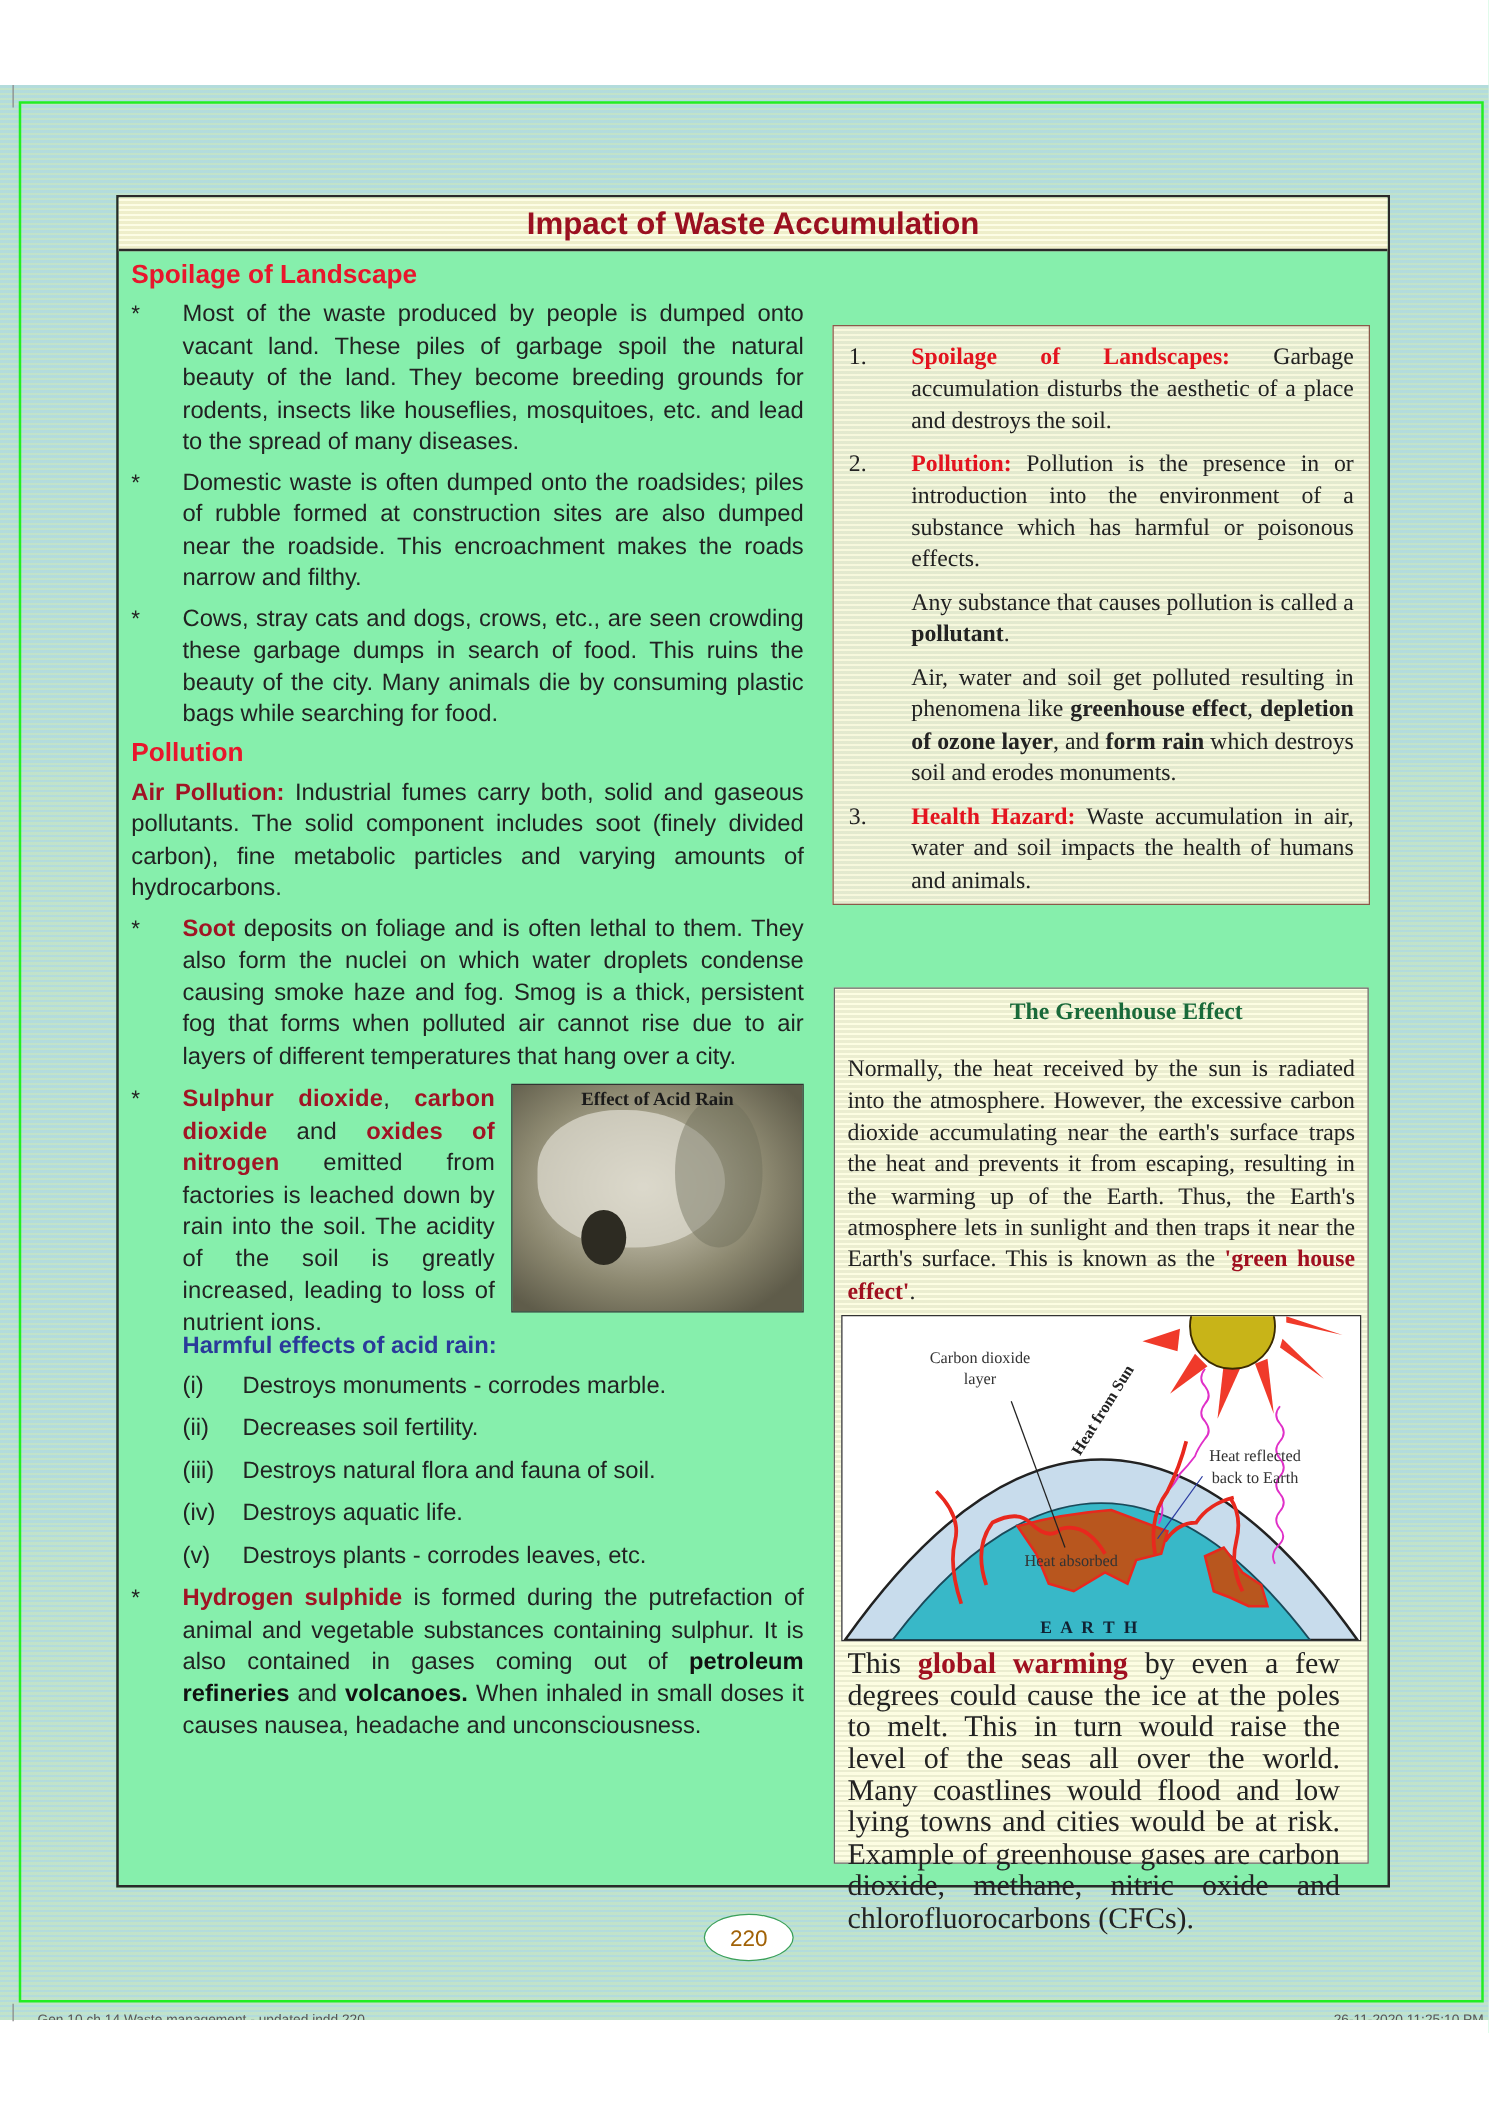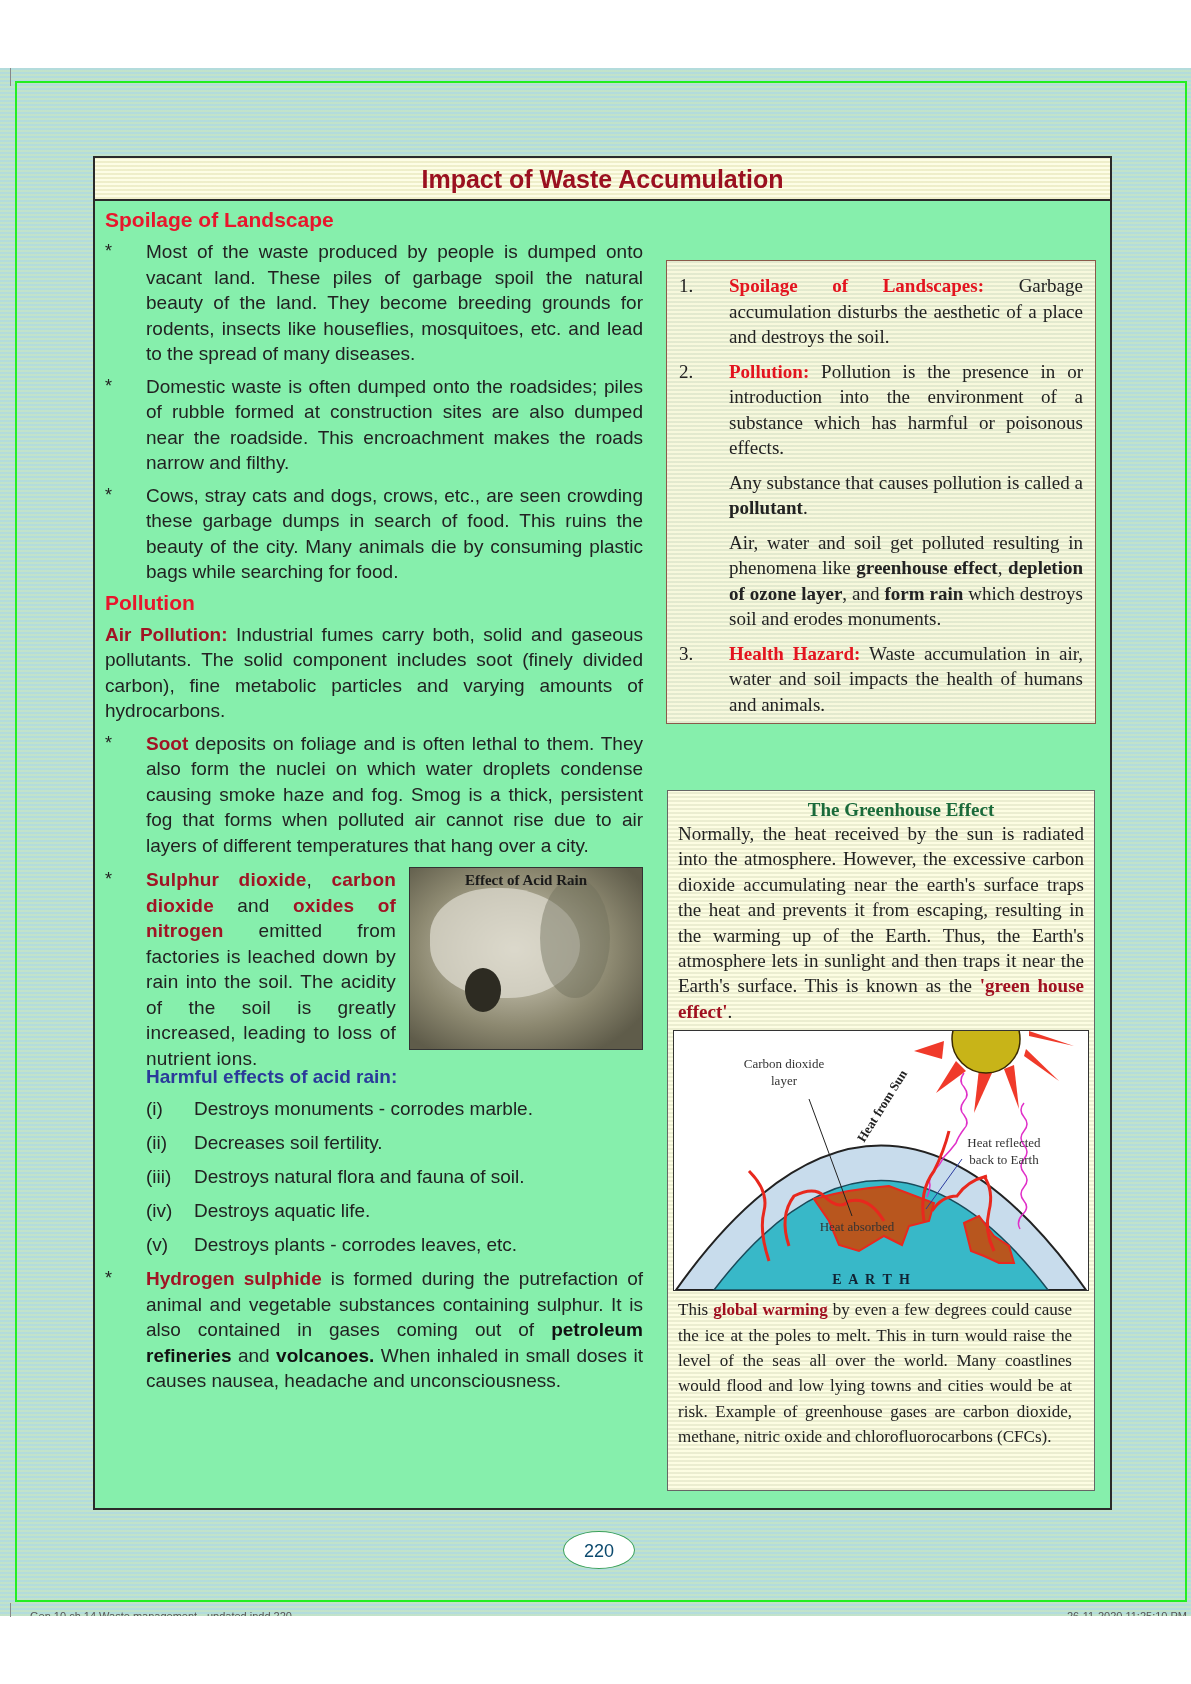--- a/index.html
+++ b/index.html
@@ -73,33 +73,33 @@
   .item-sub { padding-left:50px; text-align:justify; margin:0 0 9px 0; }
   .kw-red { color:#e3141f; font-weight:bold; }
 
   .box2 {
     position:absolute; left:572px; top:632px; width:428px; height:701px;
     border:1px solid #666; box-sizing:border-box;
     background-color:#fafbdc;
     background-image: repeating-linear-gradient(0deg, rgba(225,228,200,0.6) 0 2px, rgba(255,255,232,0.5) 2px 4px);
     font-family:"Liberation Serif", serif; color:#222;
   }
-  .gh-title { text-align:center; color:#1a6a3a; font-weight:bold; font-size:19px; margin:8px 0 0 0;padding-left:40px; }
+  .gh-title { text-align:center; color:#1a6a3a; font-weight:bold; font-size:19px; margin:8px 0 22px 0;padding-left:40px; }
   .gh-text { padding:0 10px; font-size:19px; line-height:25.4px; text-align:justify; margin:0; }
   .gh-red { color:#a01020; font-weight:bold; }
   .diagram {
     margin:6px 5px 0 5px; width:416px; height:261px; border:1px solid #333; box-sizing:border-box; background:#fff; position:relative;
   }
   .diagram svg { display:block; }
-  .gh-text2 { padding:0 10px; font-size:17px; line-height:25.4px; text-align:justify; margin:6px 12px 0 0; }
+  .gh-text2 { padding:0 10px; font-size:24px; line-height:25.4px; text-align:justify; margin:6px 12px 0 0; }
 
   .page-num {
     position:absolute; left:563px; top:1531px; width:72px; height:38px;
     border:1.5px solid #3aa05a; border-radius:50%; background:#fff;
-    text-align:center; line-height:38px; font-size:18px; color:#0c4a6e; box-sizing:border-box;
+    text-align:center; line-height:38px; font-size:18px; color:#a16207; box-sizing:border-box;
   }
 </style>
 </head>
 <body>
 
 <div class="bg"></div>
 <div class="crop-mark-left"></div>
 <div class="crop-mark-left2"></div>
 <div class="green-frame"></div>
 <div class="footer-slug slug-left">Gen 10 ch 14 Waste management - updated.indd 220</div>

